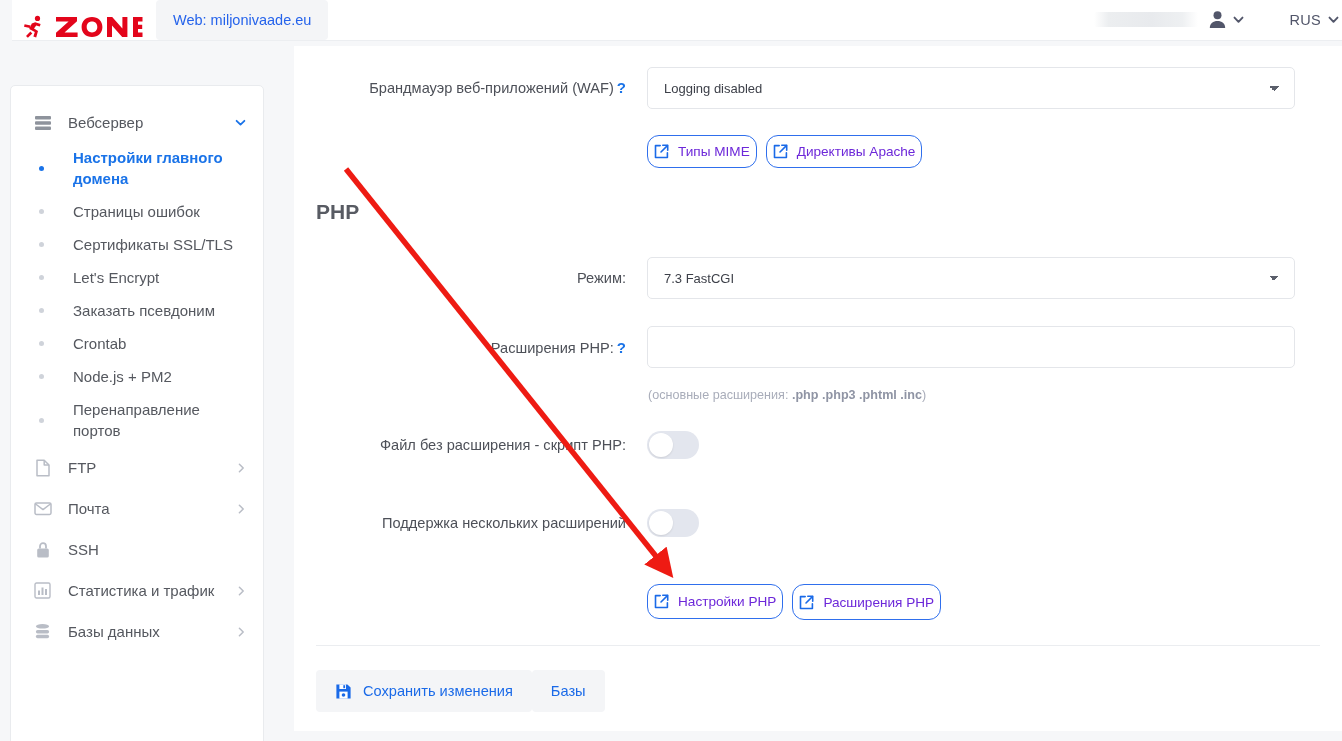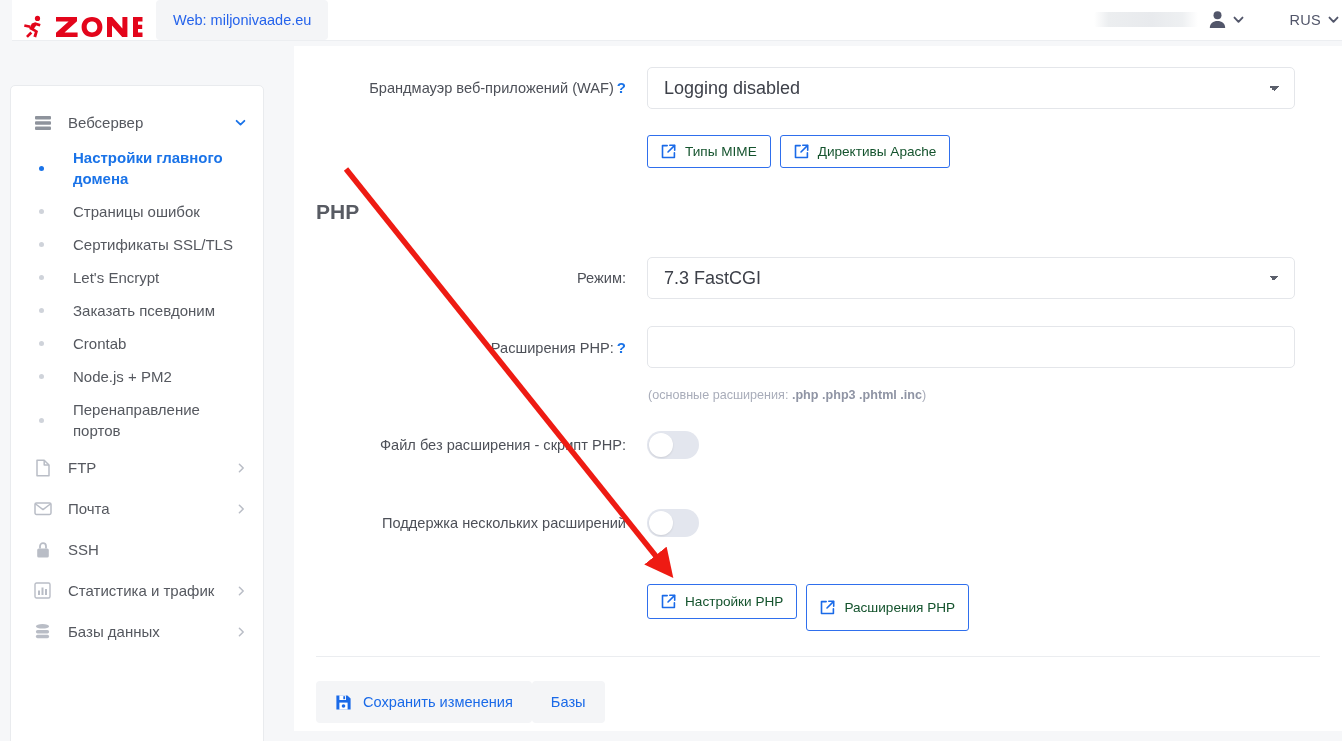--- a/index.html
+++ b/index.html
@@ -141,21 +141,21 @@
   }
   .ctrl { flex: 1 1 auto; }
 
   select.sel {
     -webkit-appearance: none; appearance: none;
     width: 648px; height: 42px;
     border: 1px solid #e4e6ea;
     border-radius: 5px;
     background: #ffffff;
     padding: 0 32px 0 16px;
-    font-size: 18px;
+    font-size: 13px;
     color: #3d4049;
     font-family: "Liberation Sans", sans-serif;
     background-image:
       linear-gradient(45deg, transparent 50%, #5b5f6b 50%),
       linear-gradient(135deg, #5b5f6b 50%, transparent 50%);
     background-position: calc(100% - 20px) 18px, calc(100% - 15px) 18px;
     background-size: 5px 5px, 5px 5px;
     background-repeat: no-repeat;
   }
   input.txt {
@@ -174,25 +174,25 @@
     color: #a9adba;
     padding-left: 1px;
     margin-top: 20px;
   }
   .hint b { color: #8f94a4; }
 
   
   .btn-row { display: flex; gap: 9px; }
   .lnk-btn {
     display: inline-flex; align-items: center; gap: 9px;
-    height: 33px; padding: 0 13px;
+    height: 33px; padding: 0 6px;
     border: 1px solid #2f6fed;
-    border-radius: 3px;
-    background: #ffffff;
-    color: #14532d;
+    border-radius: 12px;
+    background: #ffffff;
+    color: #6d28d9;
     font-size: 13.6px;
     font-family: "Liberation Sans", sans-serif;
     cursor: pointer;
     white-space: nowrap;
   }
   .ext-ico { display:block; }
 
   .section-title {
     font-size: 21px;
     color: #585b63;
@@ -492,21 +492,21 @@
         <div class="lbl"></div>
         <div class="ctrl btn-row">
           <button class="lnk-btn" style="height:35px">
             <svg class="ext-ico" width="15" height="15" viewBox="0 0 15 15">
               <path d="M6.2 1.6 H1.5 V13.5 H13.4 V8.8" fill="none" stroke="#1a6ae8" stroke-width="1.6" stroke-linecap="round" stroke-linejoin="round"></path>
               <path d="M8.8 1.3 H13.7 V6.2" fill="none" stroke="#1a6ae8" stroke-width="1.6" stroke-linecap="round" stroke-linejoin="round"></path>
               <path d="M13.4 1.6 L7.0 8.0" fill="none" stroke="#1a6ae8" stroke-width="1.6" stroke-linecap="round"></path>
             </svg>
             <span>Настройки PHP</span>
           </button>
-          <button class="lnk-btn" style="height:47px">
+          <button class="lnk-btn" style="height:36px">
             <svg class="ext-ico" width="15" height="15" viewBox="0 0 15 15">
               <path d="M6.2 1.6 H1.5 V13.5 H13.4 V8.8" fill="none" stroke="#1a6ae8" stroke-width="1.6" stroke-linecap="round" stroke-linejoin="round"></path>
               <path d="M8.8 1.3 H13.7 V6.2" fill="none" stroke="#1a6ae8" stroke-width="1.6" stroke-linecap="round" stroke-linejoin="round"></path>
               <path d="M13.4 1.6 L7.0 8.0" fill="none" stroke="#1a6ae8" stroke-width="1.6" stroke-linecap="round"></path>
             </svg>
             <span>Расширения PHP</span>
           </button>
         </div>
       </div>
     </div>

